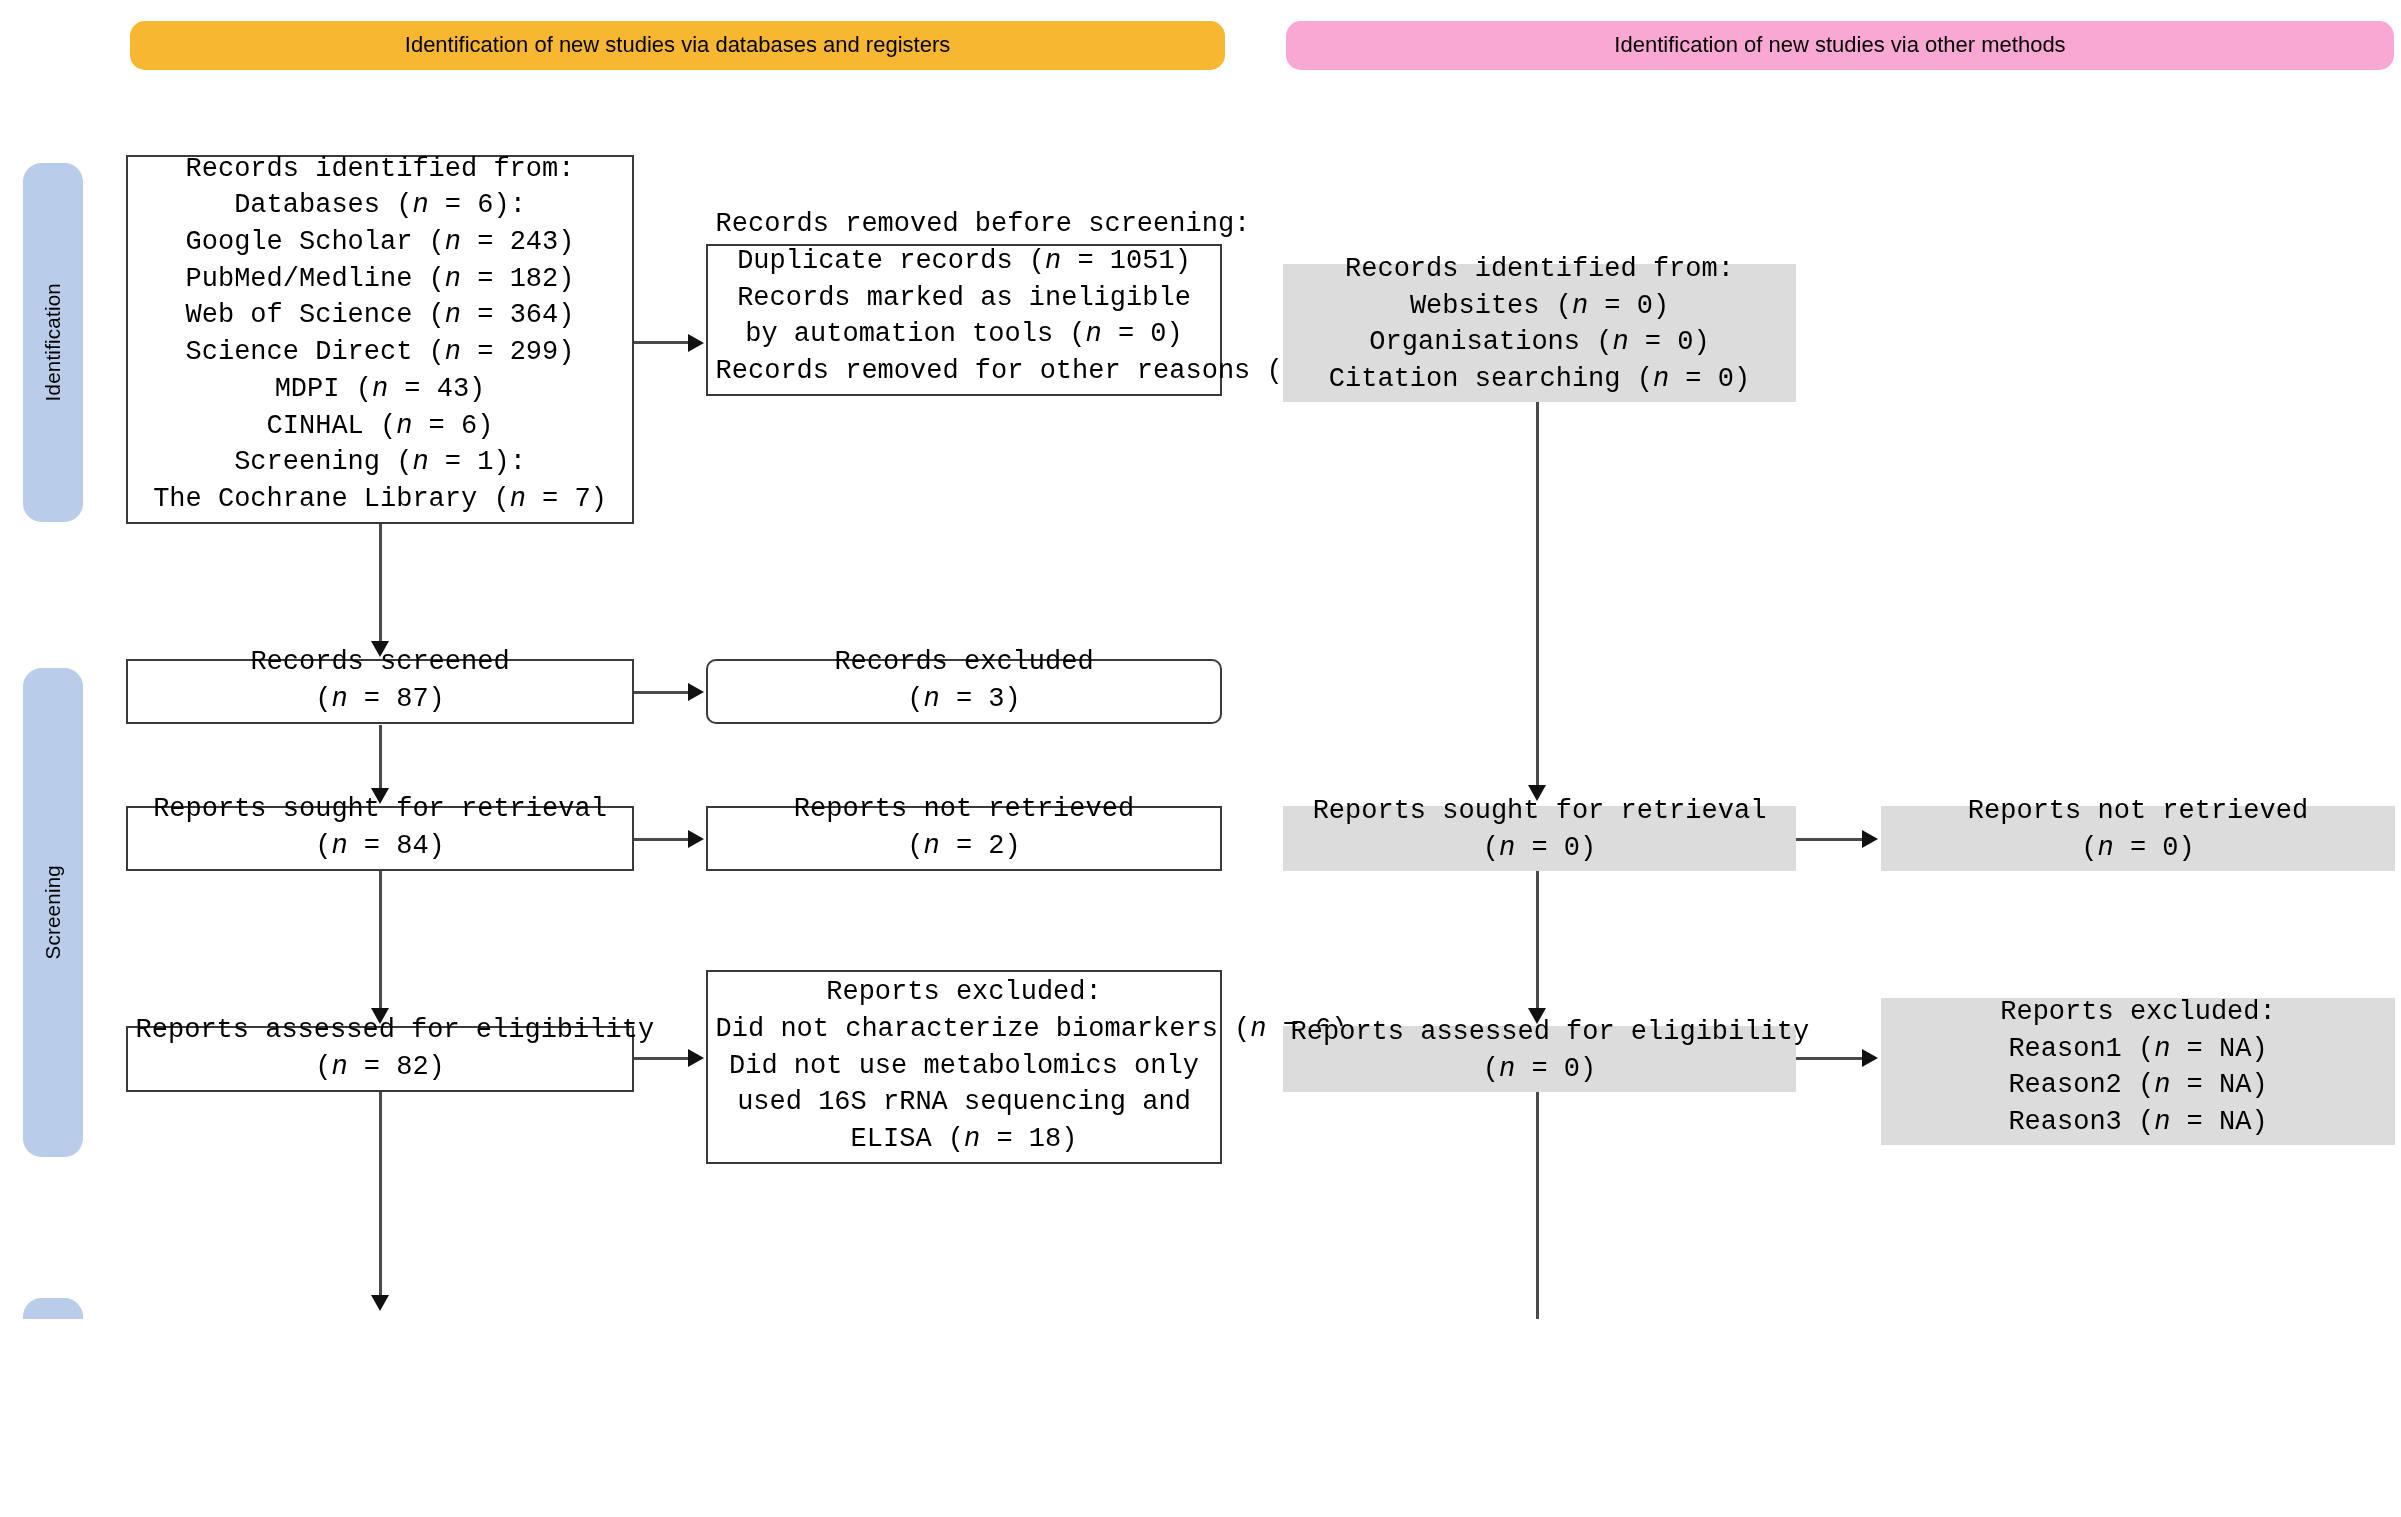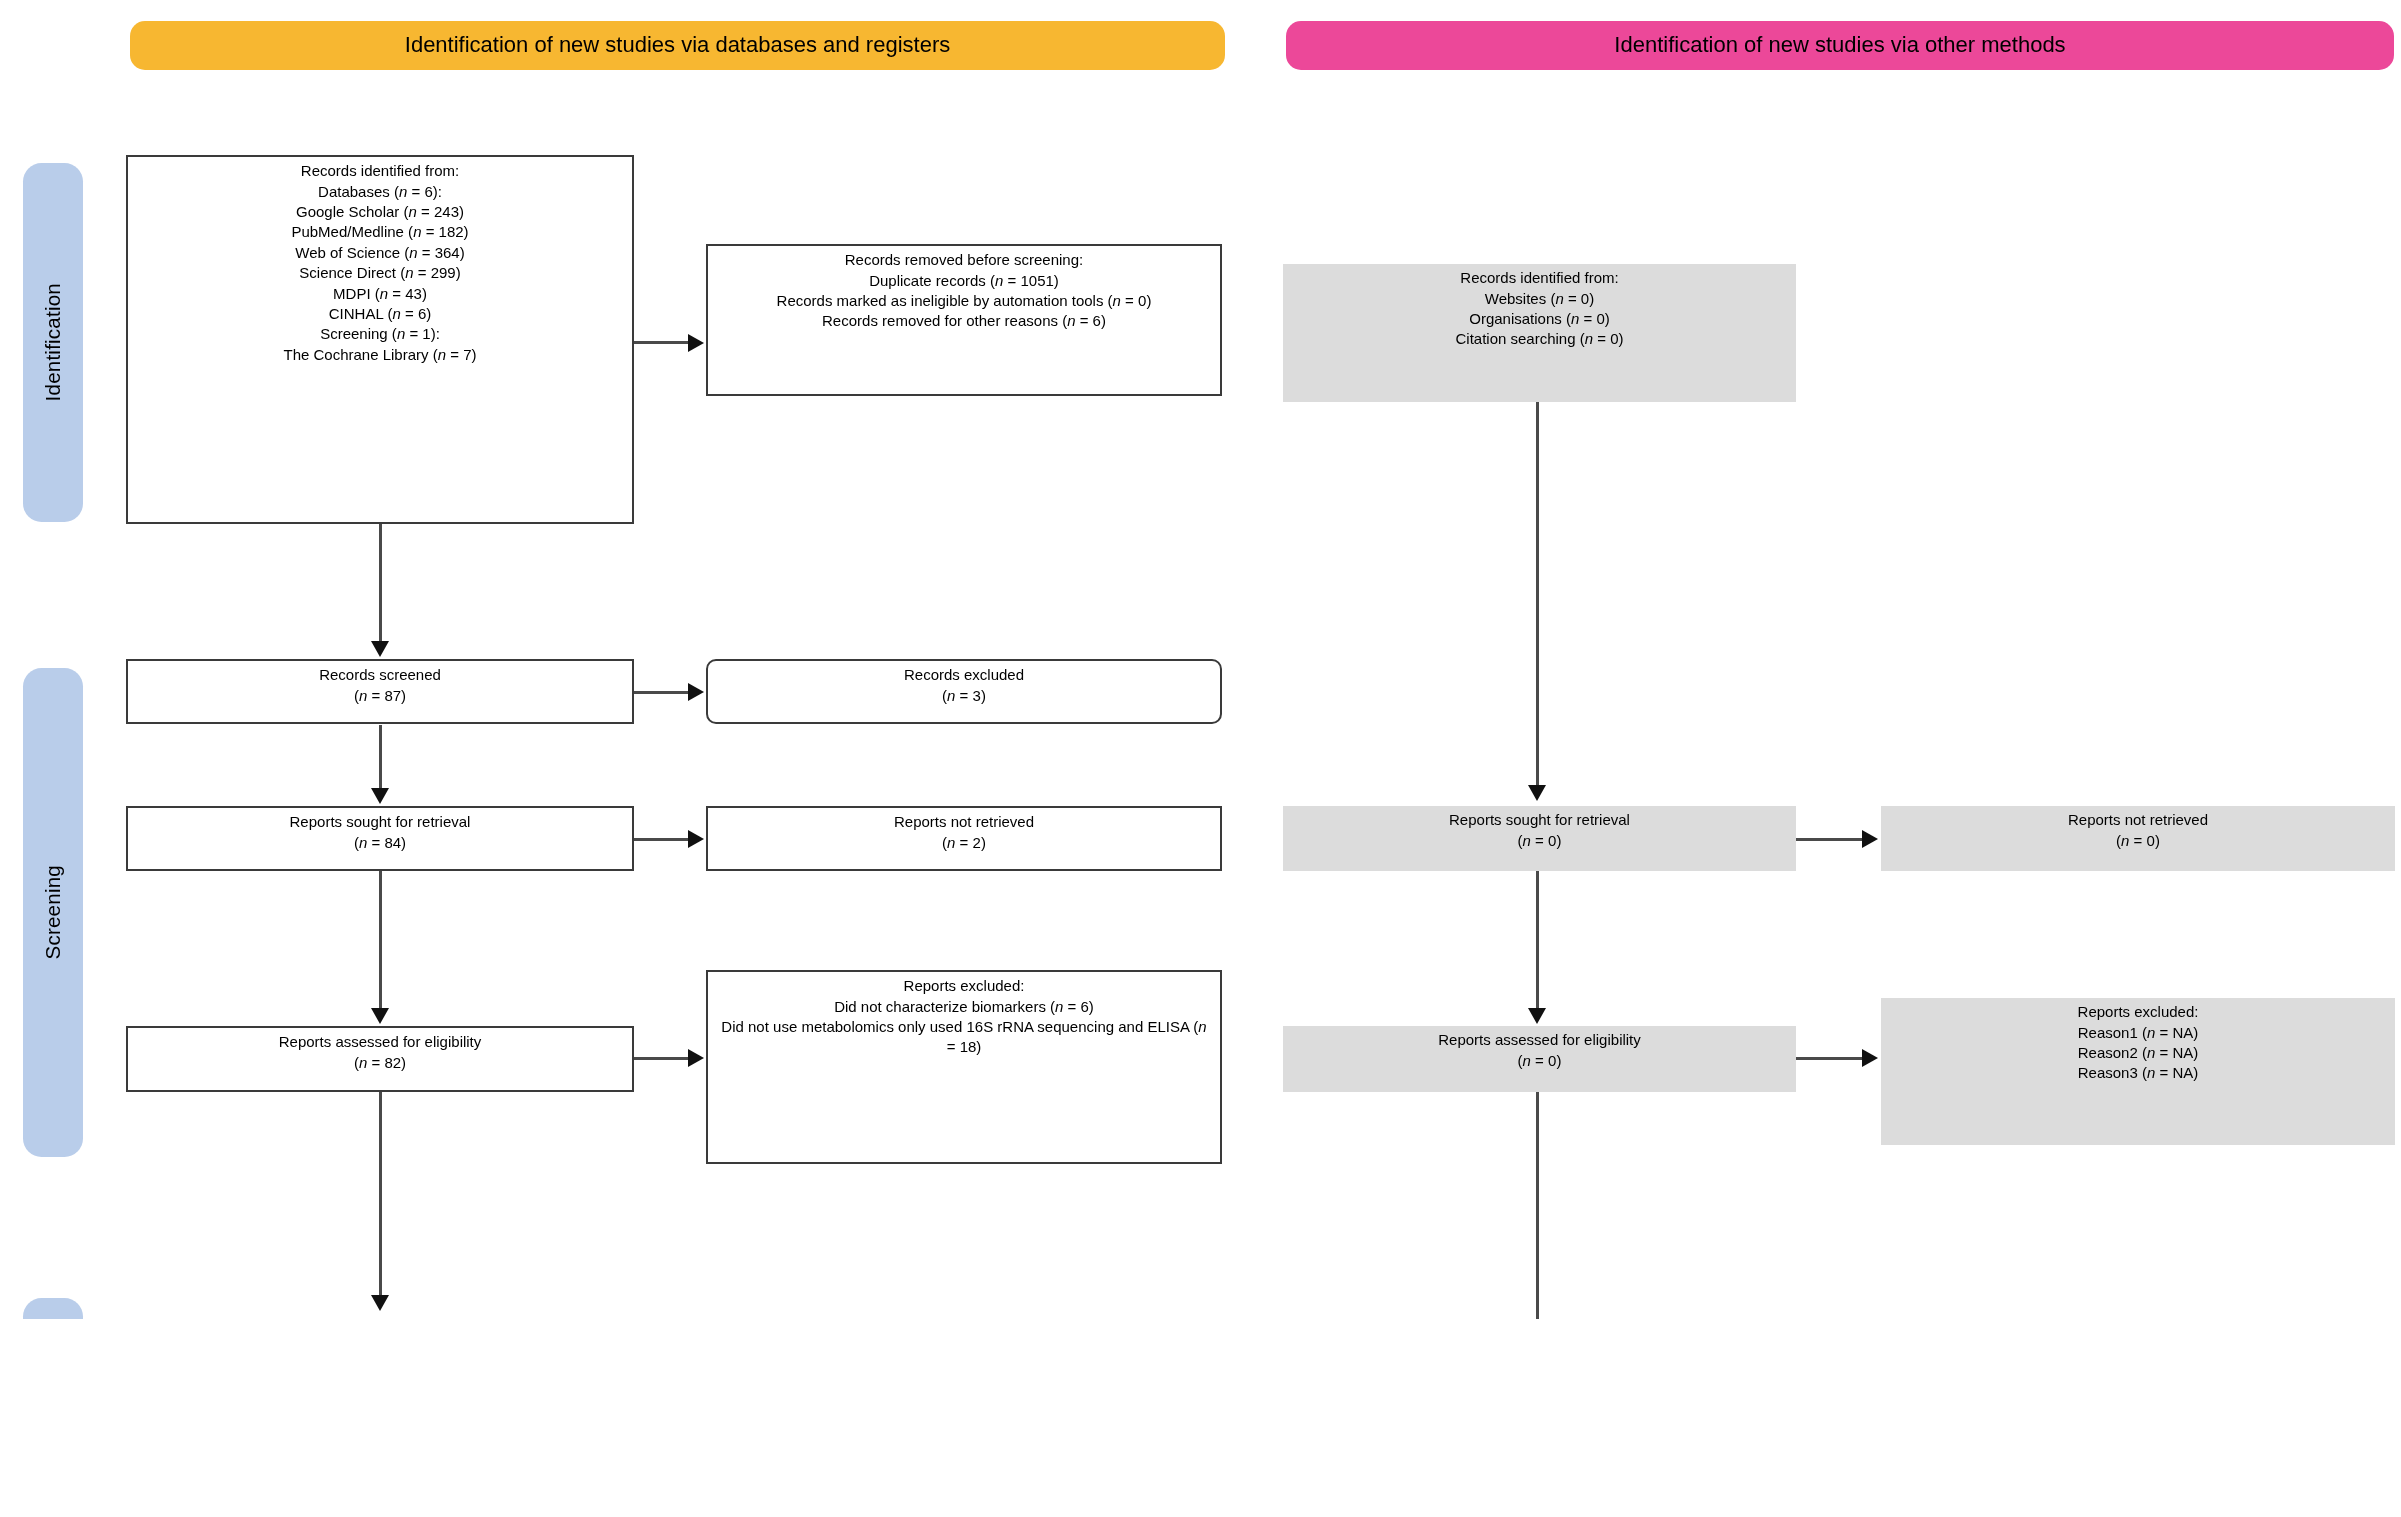--- a/index.html
+++ b/index.html
@@ -22,21 +22,21 @@
     display:flex;
     align-items:center;
     justify-content:center;
     border-radius:15px;
     font-size:22px;
     line-height:1.2;
     text-align:center;
     color:#000;
   }
   .phase-header.db{ background:#F7B731; }
-  .phase-header.other{ background:#ec4899; }
+  .phase-header.other{ background:#f9a8d4; }
 
   
   .stage-bar{
     position:absolute;
     background:#B9CDEA;
     border-radius:18.5px;
     display:flex;
     align-items:center;
     justify-content:center;
   }
@@ -47,26 +47,27 @@
     letter-spacing:0.2px;
     color:#000;
     white-space:nowrap;
   }
 
   
   .fbox{
     position:absolute;
     box-sizing:border-box;
     display:flex;
-    align-items:flex-start;
+    align-items:flex-end;
     justify-content:center;
     text-align:center;
-    font-size:15px;
+    font-size:27px;
     line-height:1.36;
     padding:4.3px 7.6px;
+    font-family:Liberation Mono, monospace;
   }
   .fbox.white{
     background:#ffffff;
     border:2.2px solid #3a3a3a;
   }
   .fbox.gray{
     background:#DCDCDC;
     border:none;
   }
   .fbox .inner{ width:100%; }

